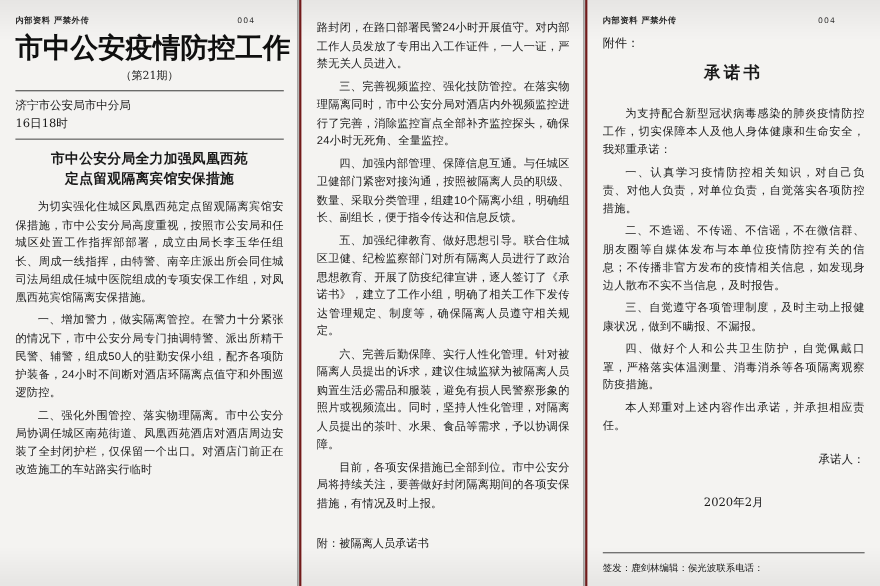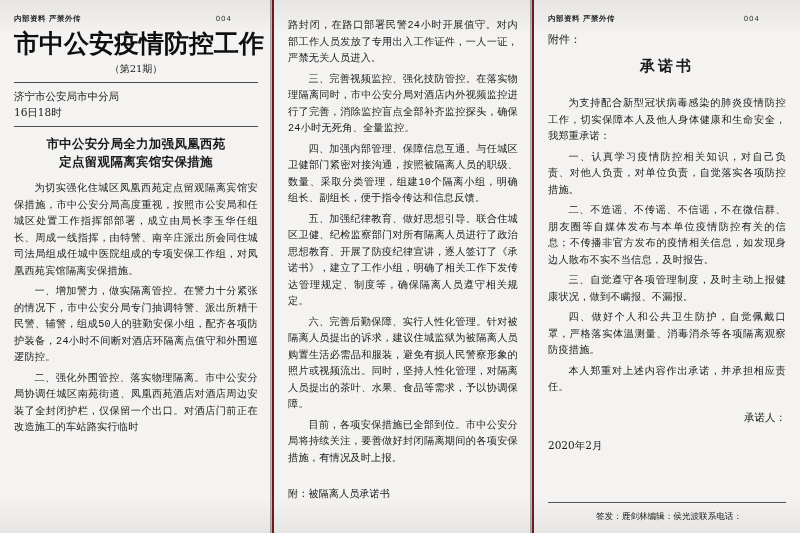--- a/index.html
+++ b/index.html
@@ -101,21 +101,21 @@
   .doc-title {
     text-align: center;
     font-family: "DejaVu Serif", "Liberation Serif", serif;
     font-weight: 700;
     font-size: 12.5px;
     line-height: 1.5;
     margin: 2px 0 9px 0;
     letter-spacing: .3px;
   }
   .body-cn {
-    font-family: Liberation Mono, monospace;
+    font-family: Liberation Sans, sans-serif;
     font-size: 10.2px;
     line-height: 1.62;
     text-align: justify;
     letter-spacing: .2px;
     color: #1d1d1d;
   }
   .body-cn p { margin: 0 0 4px 0; }
   .indent { text-indent: 2em; }
 
   
@@ -141,40 +141,40 @@
     letter-spacing: 3px;
     margin: 10px 0 20px 0;
   }
   .sign-right {
     text-align: right;
     font-family: "DejaVu Serif", "Liberation Serif", serif;
     font-size: 10.5px;
     margin-top: 14px;
   }
   .sign-date {
-    text-align: left;
+    text-align: center;
     font-family: "DejaVu Serif", "Liberation Serif", serif;
     font-size: 10.5px;
-    margin-top: 14px;
+    margin-top: 25px;
   }
   .footer-rule {
     position: absolute;
     left: 14px;
     right: 14px;
     bottom: 30px;
     height: 1px;
     background: #555;
   }
   .footer-row {
     position: absolute;
     left: 14px;
     right: 10px;
     bottom: 10px;
     display: flex;
-    justify-content: center;
+    justify-content: flex-start;
     font-family: Liberation Sans, sans-serif;
     font-size: 8.6px;
     color: #222;
   }
   .footer-row span { white-space: nowrap; }
 
   
   .gutter {
     position: absolute;
     top: 0;

